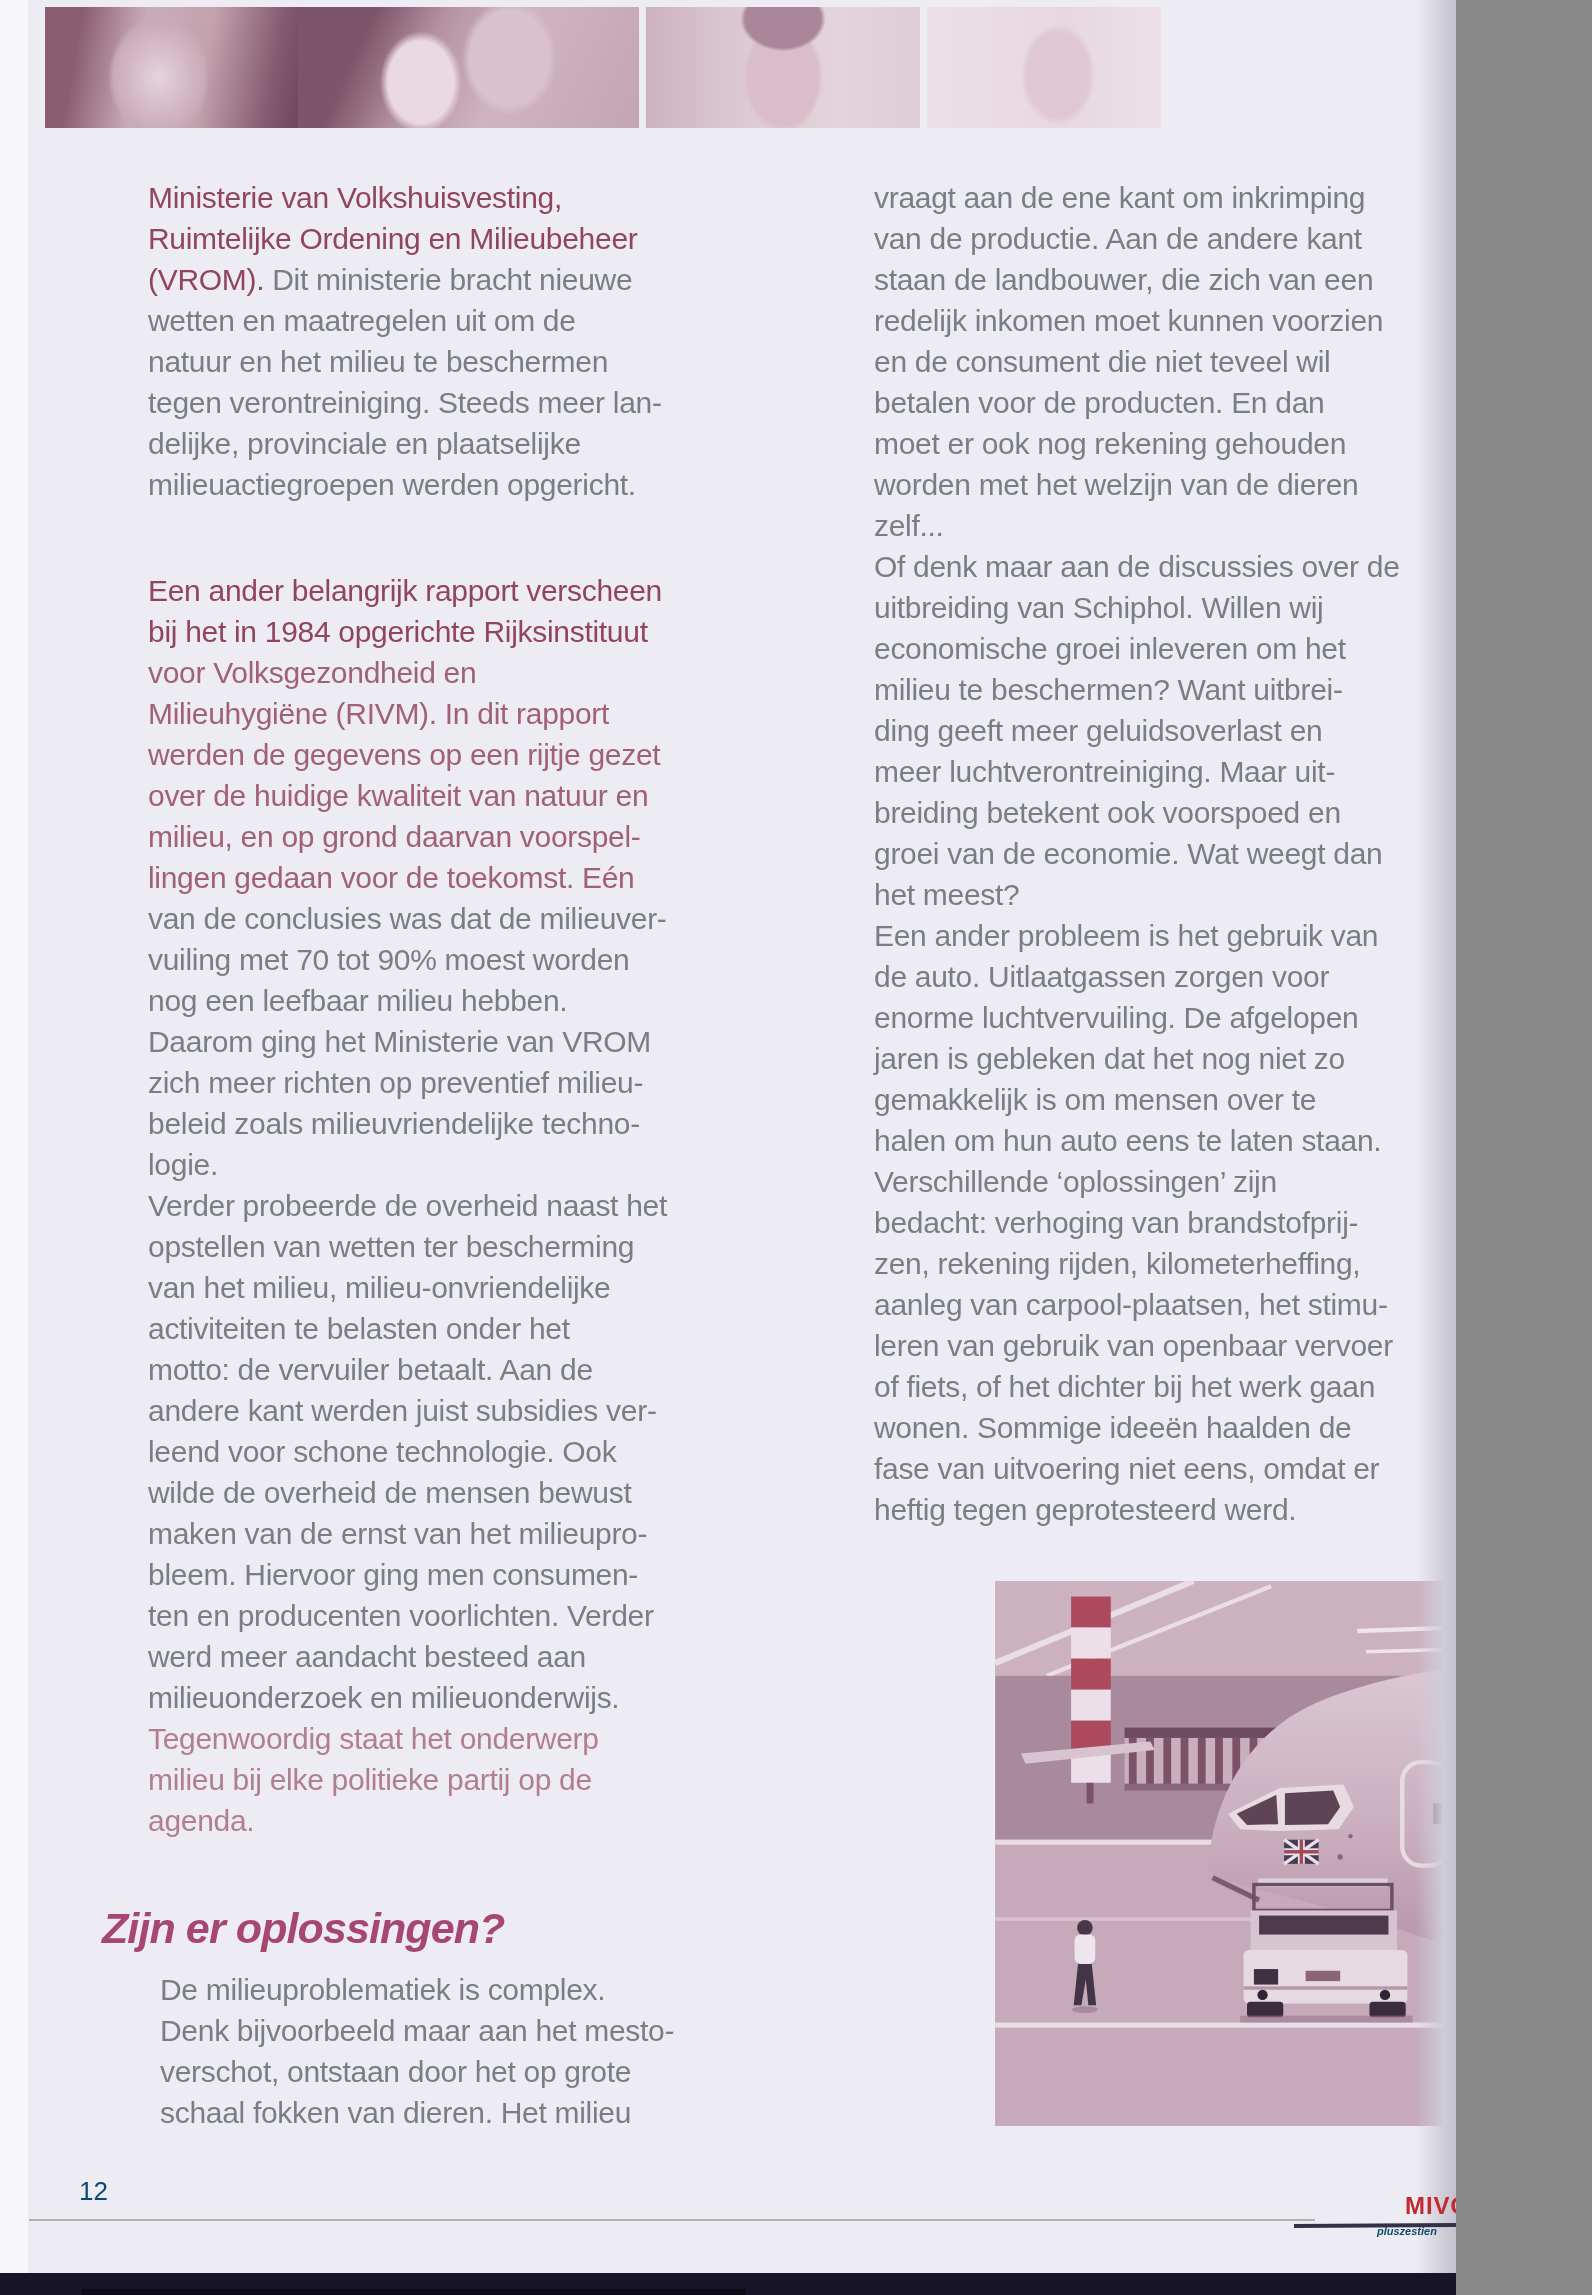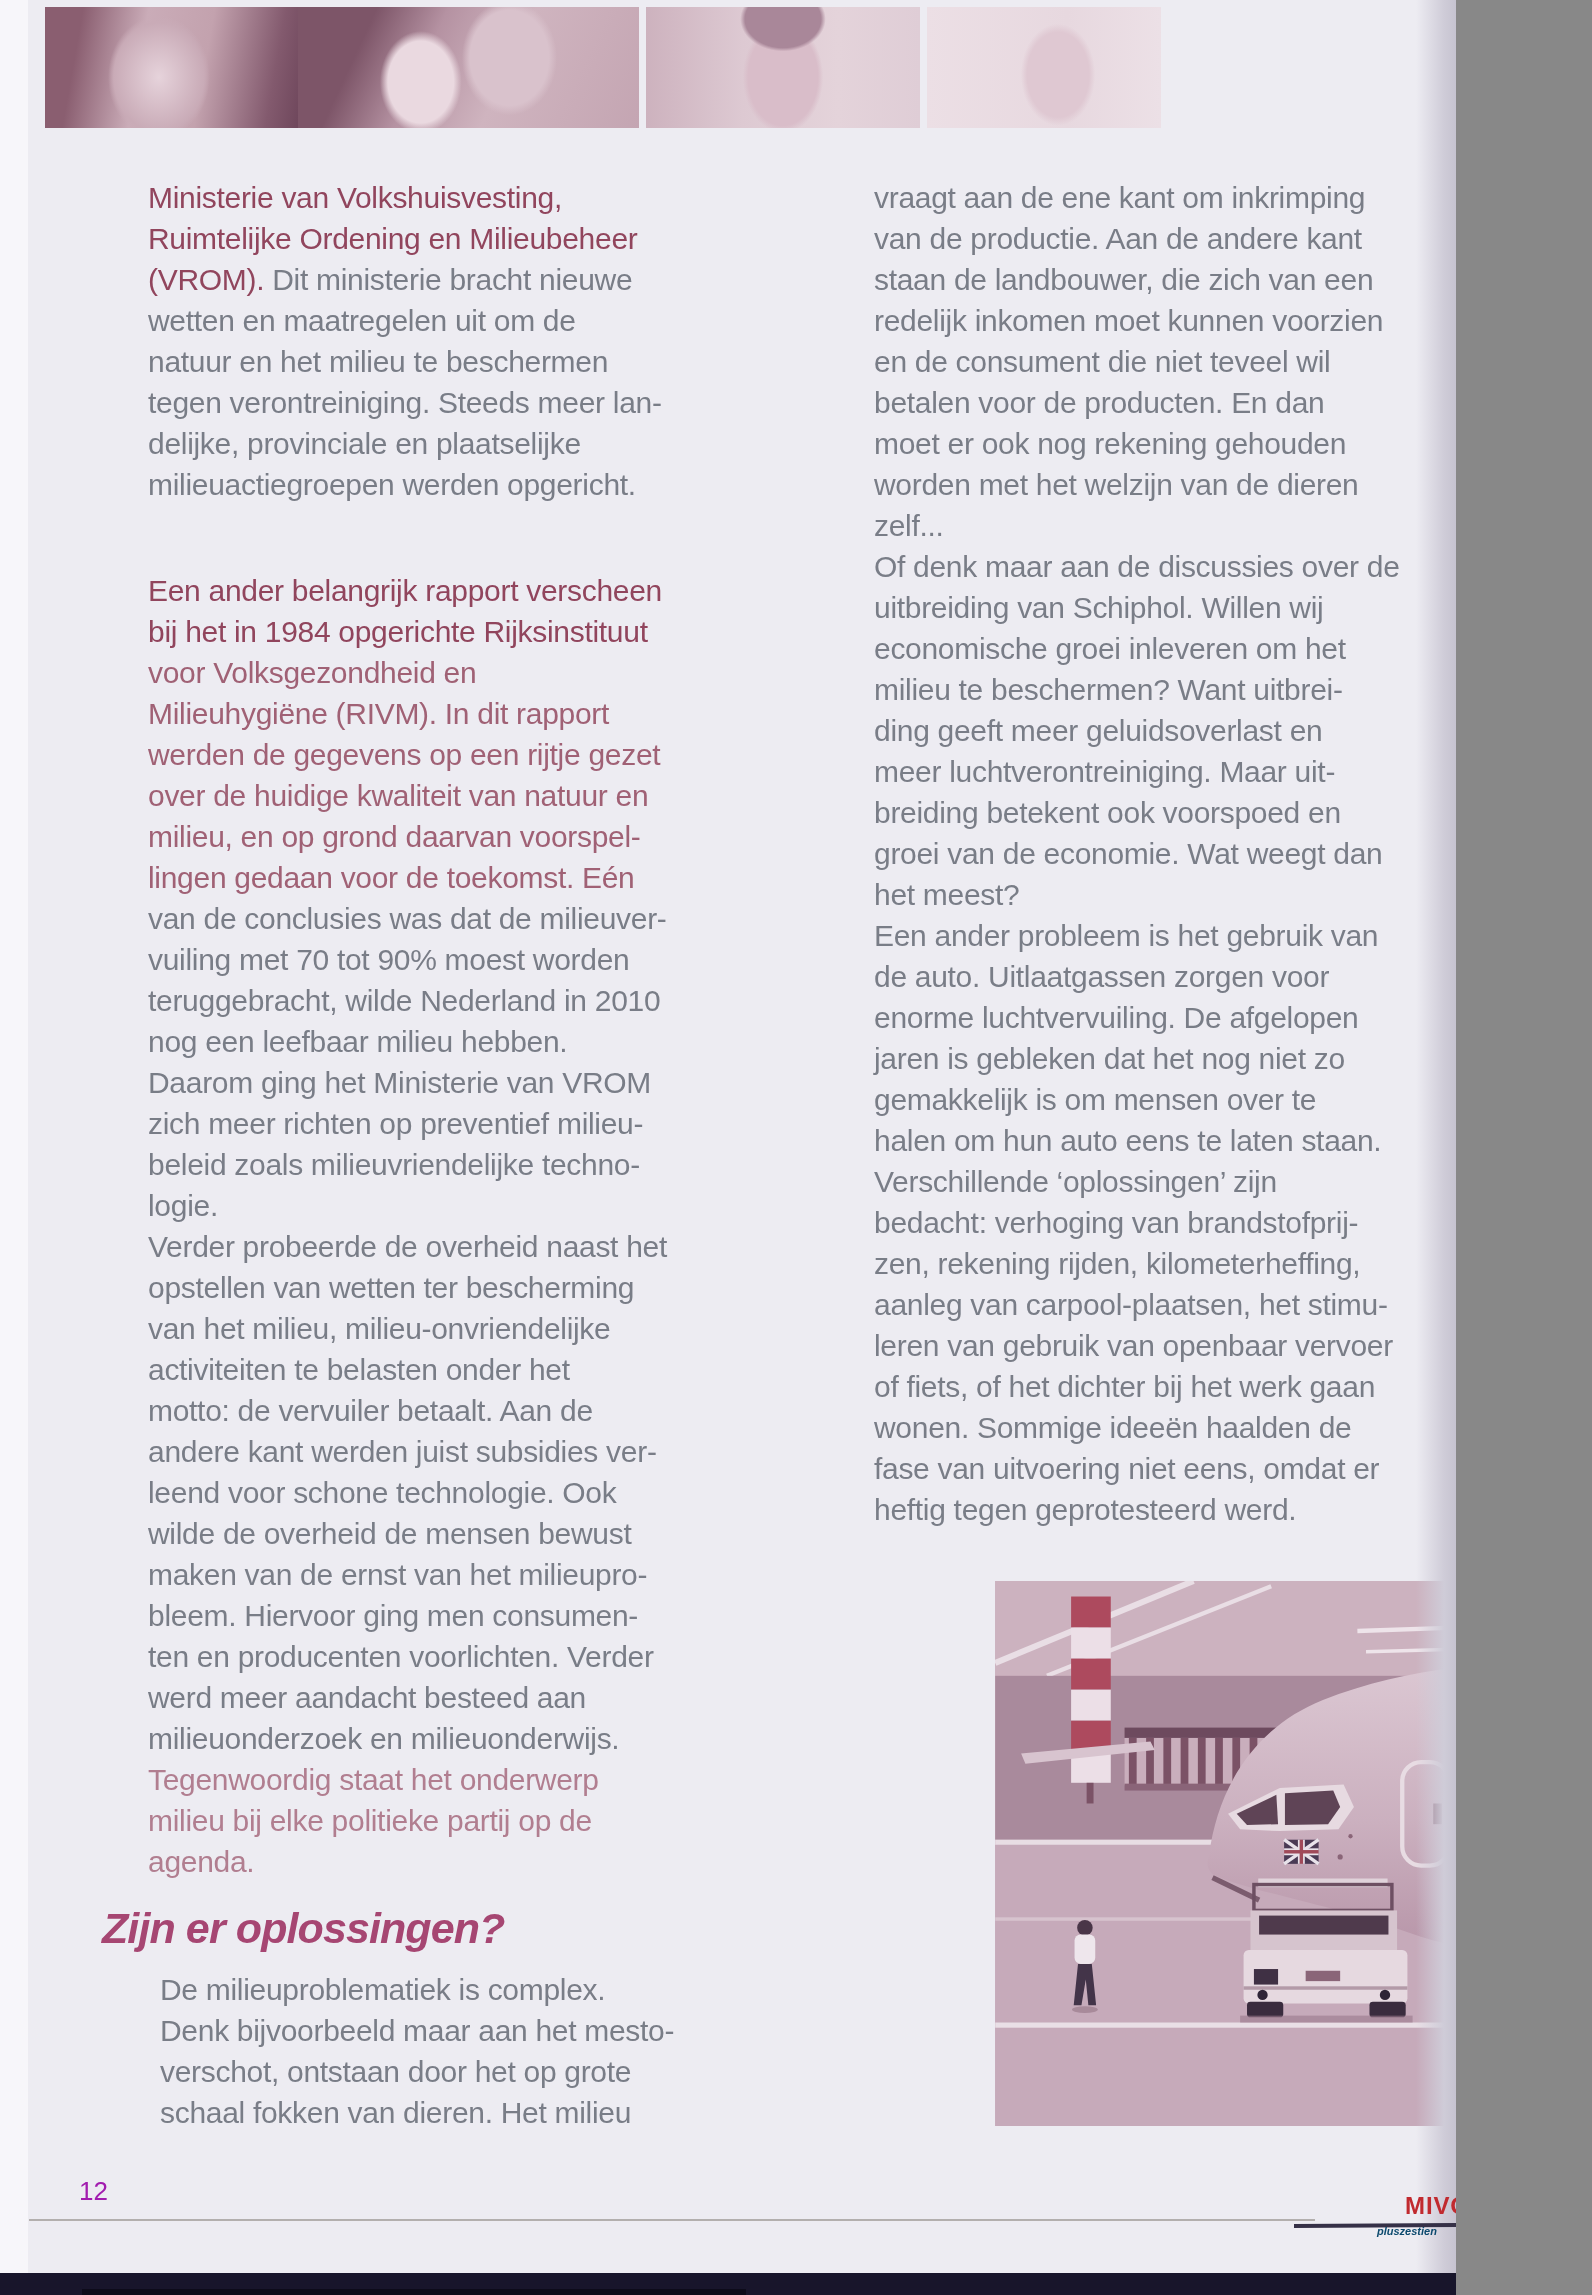--- a/index.html
+++ b/index.html
@@ -58,21 +58,21 @@
   #rblock1{left:874px;top:177px;}
 
   
   .photo{position:absolute;left:995px;top:1581px;width:567px;height:545px;z-index:10;}
   .photo svg{display:block;}
 
   
   .footer-rule{position:absolute;left:29px;top:2219px;width:1286px;height:1.7px;background:#a8a5a2;opacity:.85;}
   .footer-rule-dark{position:absolute;left:1294px;top:2223px;width:298px;height:3.5px;background:#353047;
     transform:rotate(-0.35deg);z-index:45;}
-  .page-number{position:absolute;left:79px;top:2176px;font-size:26px;color:#a21caf;}
+  .page-number{position:absolute;left:79px;top:2176px;font-size:26px;color:#0c4a6e;}
   .brand{position:absolute;left:1405px;top:2192px;font-size:24px;font-weight:bold;
     color:var(--brand);letter-spacing:0.9px;z-index:46;}
   .brand-sub{position:absolute;left:1336px;top:2225px;font-size:11px;font-style:italic;font-weight:bold;
     color:#0c4a6e;z-index:46;margin-left:41px;}
 </style>
 </head>
 <body>
 
 <div class="page">
 
@@ -99,21 +99,20 @@
       <div class="line"><span class="c-maroon">Een ander belangrijk rapport verscheen</span></div>
       <div class="line"><span class="c-maroon">bij het in 1984 opgerichte Rijksinstituut</span></div>
       <div class="line"><span class="c-rose">voor Volksgezondheid en</span></div>
       <div class="line"><span class="c-rose">Milieuhygiëne (RIVM). In dit rapport</span></div>
       <div class="line"><span class="c-rose">werden de gegevens op een rijtje gezet</span></div>
       <div class="line"><span class="c-rose">over de huidige kwaliteit van natuur en</span></div>
       <div class="line"><span class="c-rose">milieu, en op grond daarvan voorspel-</span></div>
       <div class="line"><span class="c-rose">lingen gedaan voor de toekomst. Eén</span></div>
       <div class="line"><span class="c-gray">van de conclusies was dat de milieuver-</span></div>
       <div class="line"><span class="c-gray">vuiling met 70 tot 90% moest worden</span></div>
-      <div class="line"><span class="c-gray">teruggebracht, wilde Nederland in 2010</span></div>
       <div class="line"><span class="c-gray">nog een leefbaar milieu hebben.</span></div>
       <div class="line"><span class="c-gray">Daarom ging het Ministerie van VROM</span></div>
       <div class="line"><span class="c-gray">zich meer richten op preventief milieu-</span></div>
       <div class="line"><span class="c-gray">beleid zoals milieuvriendelijke techno-</span></div>
       <div class="line"><span class="c-gray">logie.</span></div>
       <div class="line"><span class="c-gray">Verder probeerde de overheid naast het</span></div>
       <div class="line"><span class="c-gray">opstellen van wetten ter bescherming</span></div>
       <div class="line"><span class="c-gray">van het milieu, milieu-onvriendelijke</span></div>
       <div class="line"><span class="c-gray">activiteiten te belasten onder het</span></div>
       <div class="line"><span class="c-gray">motto: de vervuiler betaalt. Aan de</span></div>

